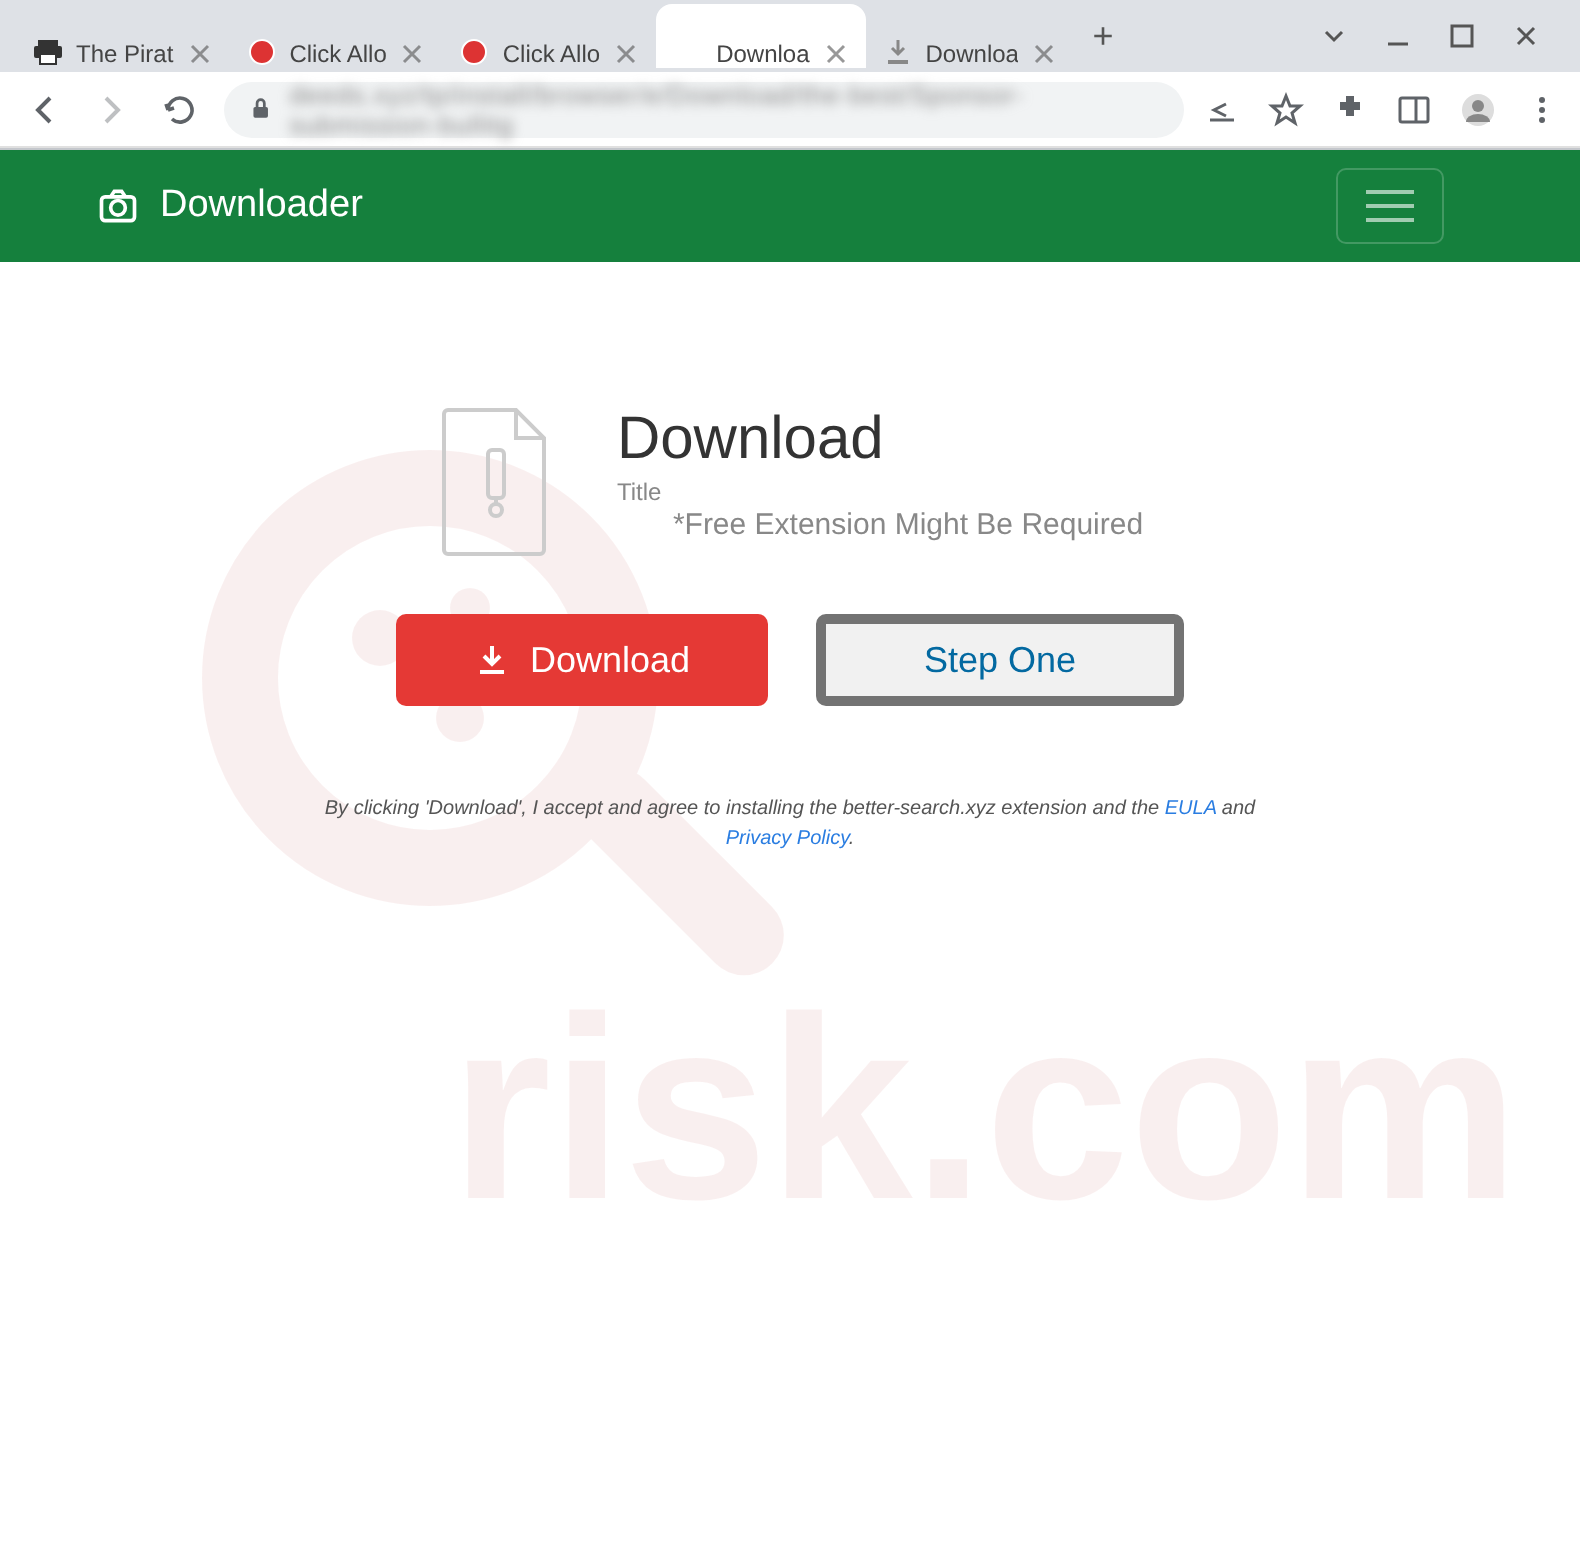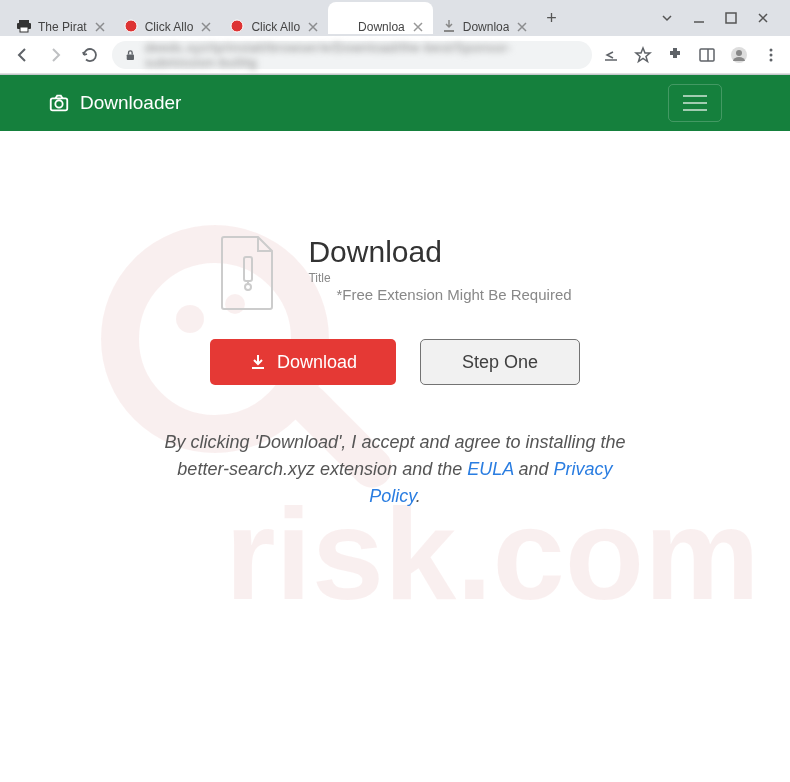--- a/index.html
+++ b/index.html
@@ -33,34 +33,34 @@
 .brand-icon { width: 22px; height: 22px; }
 .hamburger { width: 54px; height: 38px; border: 1px solid rgba(255,255,255,0.2); border-radius: 5px; display: flex; align-items: center; justify-content: center; cursor: pointer; }
 .hamburger-lines { width: 24px; height: 2px; background: rgba(255,255,255,0.6); position: relative; }
 .hamburger-lines::before, .hamburger-lines::after { content: ""; position: absolute; left: 0; width: 24px; height: 2px; background: rgba(255,255,255,0.6); }
 .hamburger-lines::before { top: -7px; }
 .hamburger-lines::after { top: 7px; }
 
 .watermark { position: absolute; inset: 0; display: flex; align-items: center; justify-content: center; pointer-events: none; z-index: 0; margin-left: 19px; }
 .watermark svg { opacity: 0.07; }
 
-.content { position: relative; z-index: 1; padding: 104px 0 0 0; display: flex; flex-direction: column; align-items: center; }
+.content { position: relative; z-index: 1; padding: 72px 0 0 0; display: flex; flex-direction: column; align-items: center; }
 .hero { display: flex; gap: 30px; align-items: flex-start; }
 .file-icon { width: 60px; height: 76px; }
 .hero-text h1 { font-size: 30px; font-weight: 300; color: #333; margin-bottom: 2px; }
 .hero-text .subtitle { font-size: 12px; color: #888; margin-bottom: 1px; }
 .hero-text .note { font-size: 15px; color: #888; margin-left: 28px; }
 
 .buttons { display: flex; gap: 24px; margin-top: 28px; }
 .btn { height: 46px; border-radius: 5px; display: flex; align-items: center; justify-content: center; font-size: 18px; cursor: pointer; border: none; }
 .btn-download { background: #e53935; color: #fff; width: 186px; gap: 10px; }
 .btn-download .dl-icon { width: 18px; height: 18px; }
-.btn-step { background: #f1f1f1; color: #404040; width: 160px; border: 1px solid #737373; }
-
-.disclaimer { margin-top: 44px; font-size: 18px; font-style: italic; color: #555; text-align: center; line-height: 1.5; max-width: 480px; }
+.btn-step { background: #f1f1f1; color: #0369a1; width: 184px; border: 5px solid #737373; }
+
+.disclaimer { margin-top: 44px; font-size: 10px; font-style: italic; color: #555; text-align: center; line-height: 1.5; max-width: 480px; }
 .disclaimer a { color: #2a7de1; text-decoration: none; }
 </style>
 </head>
 <body>
 
 <div class="browser-chrome">
   <div class="tab-bar">
     <div class="tab">
       <span class="favicon">
           <svg viewBox="0 0 16 16" fill="#333">

